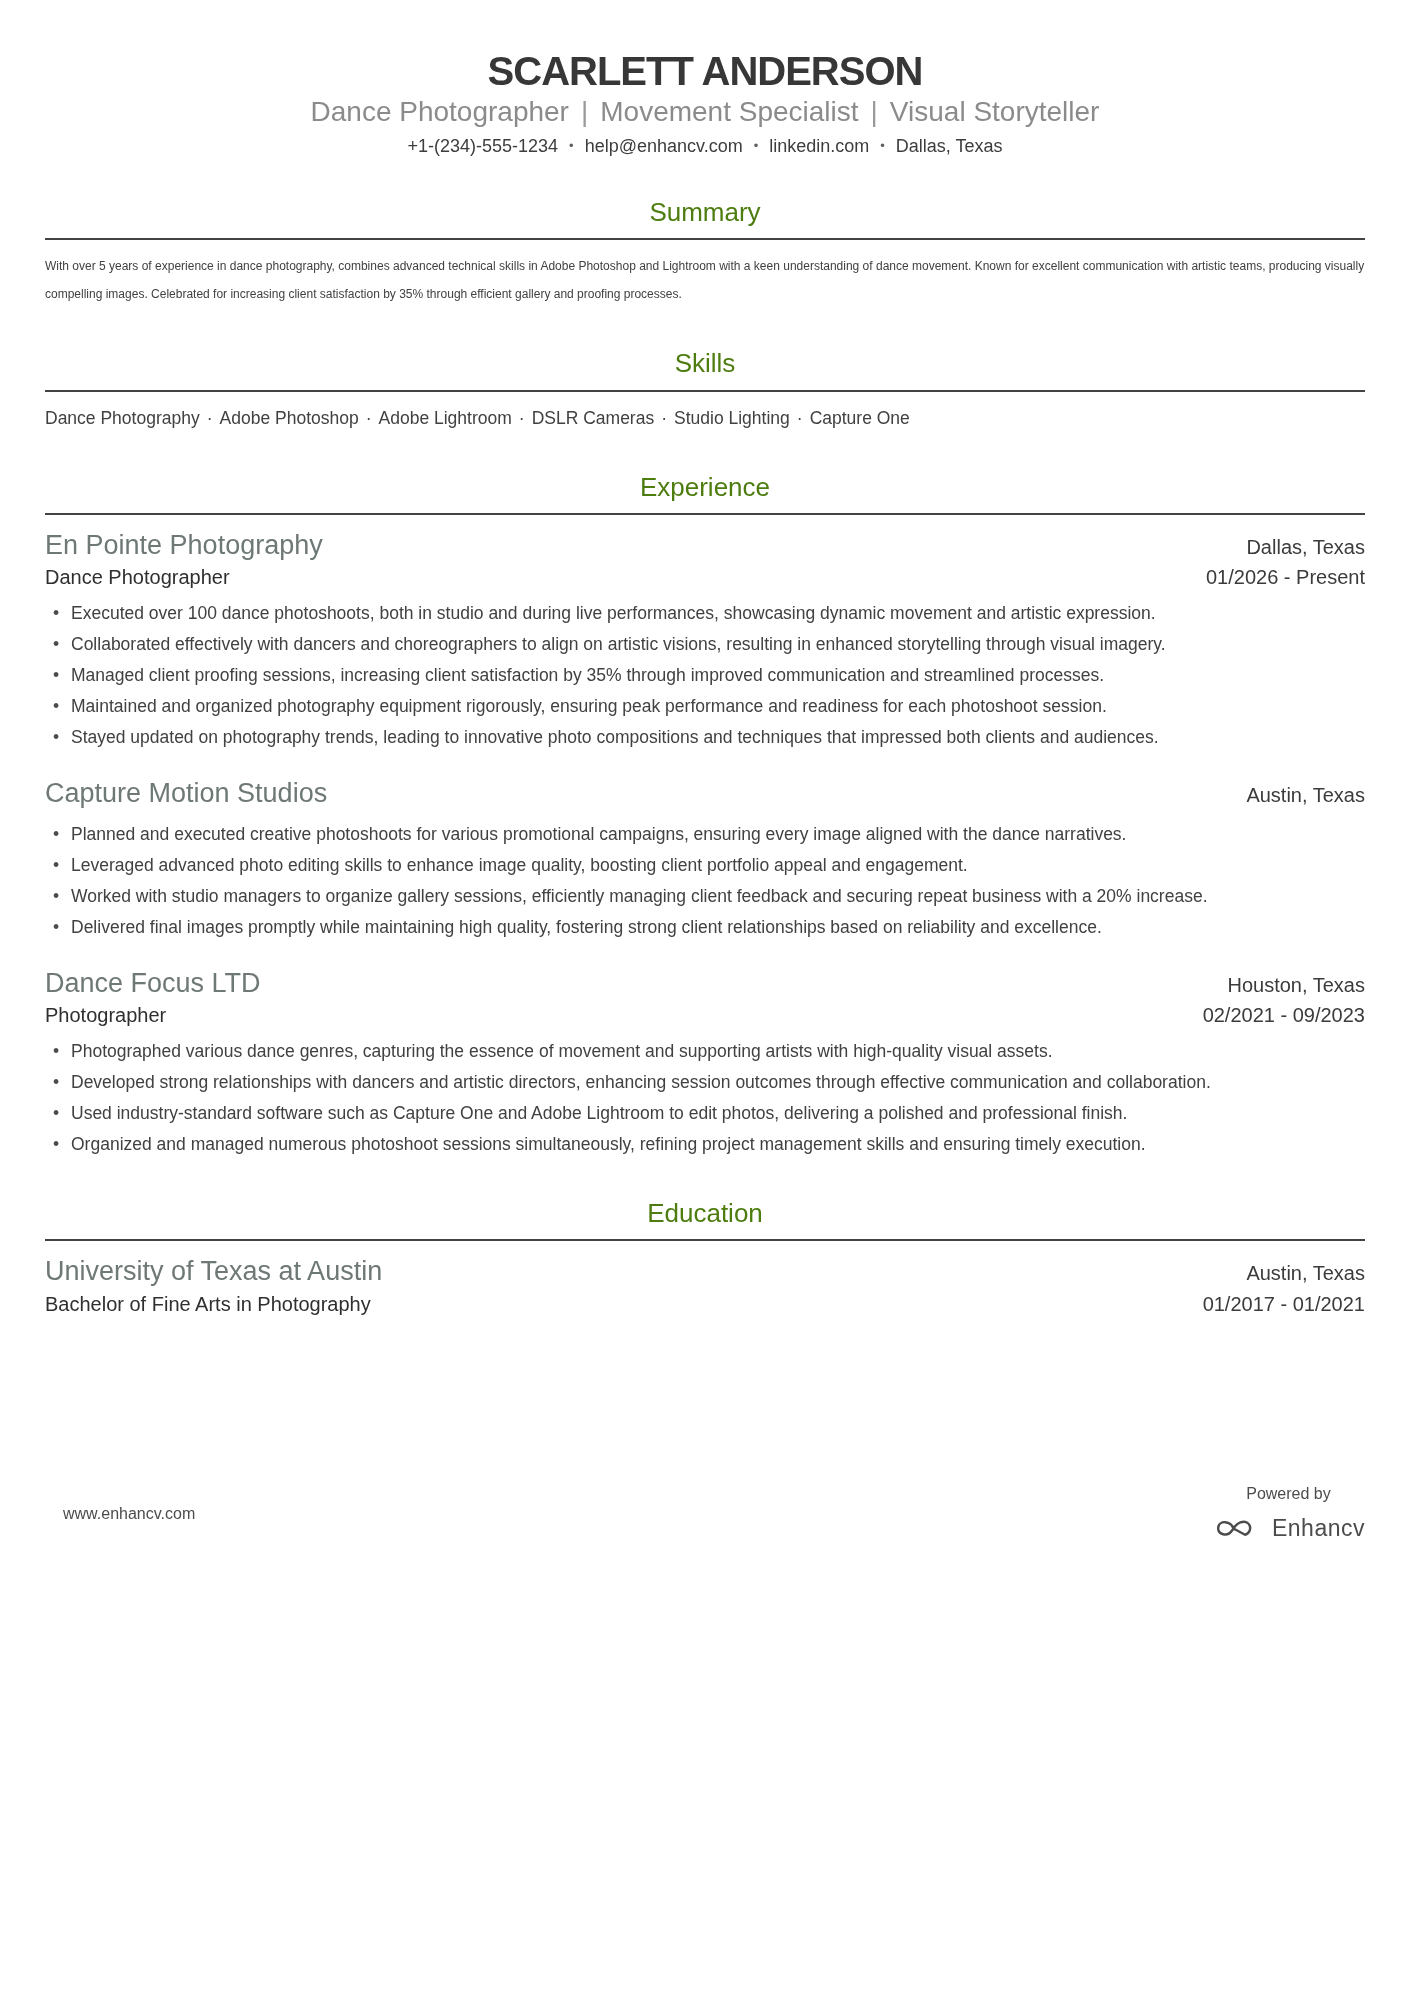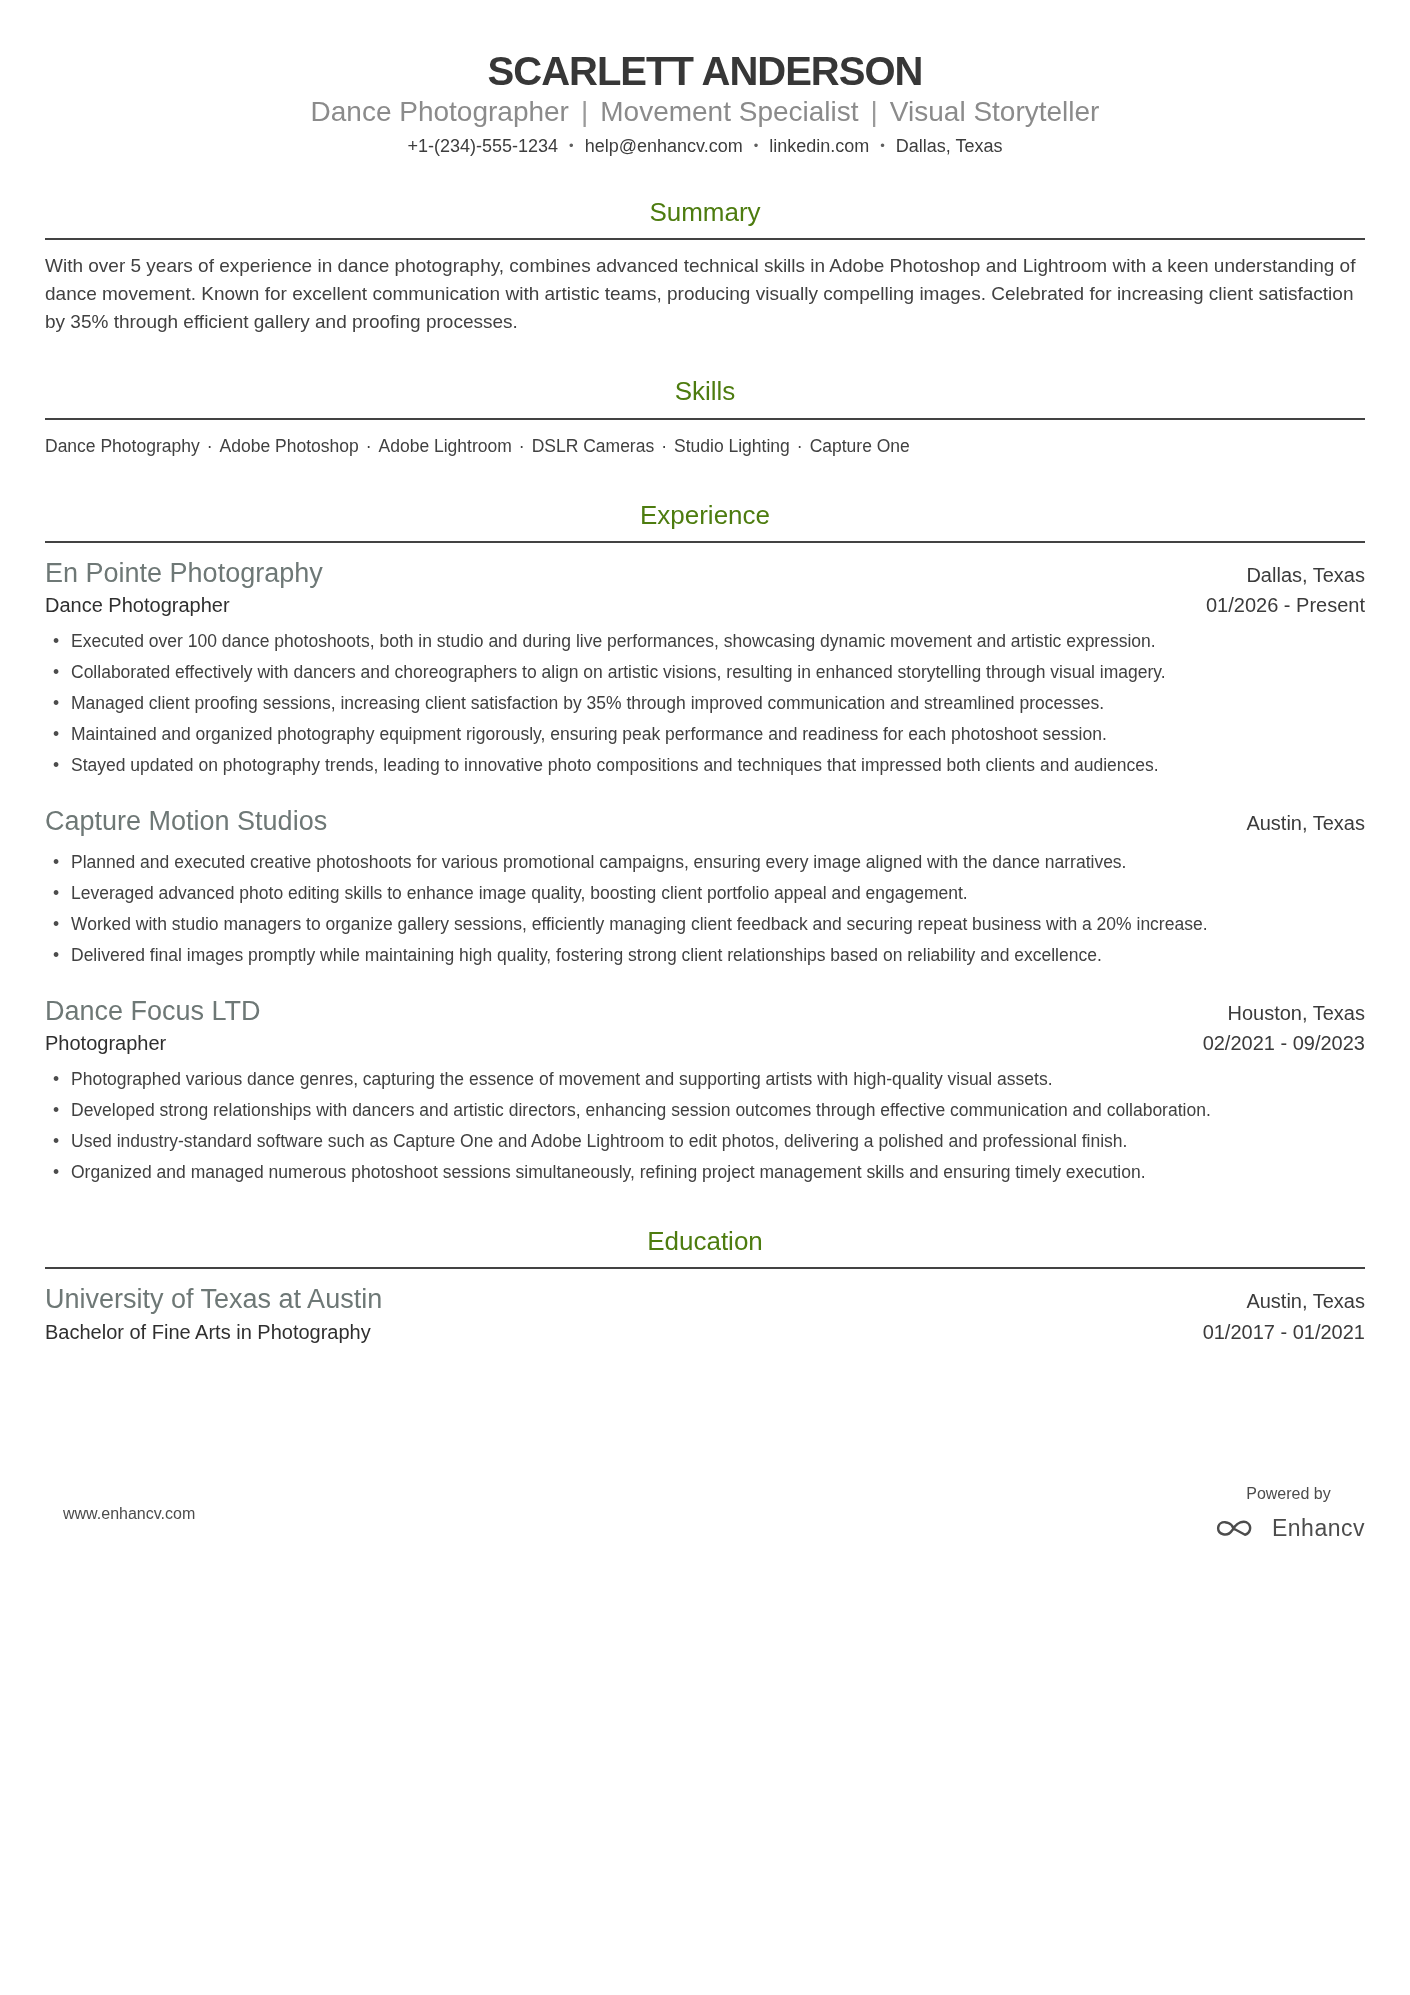--- a/index.html
+++ b/index.html
@@ -63,21 +63,21 @@
     color: #4d7c0f;
     line-height: 1.2;
   }
   .rule {
     border: none;
     border-top: 2px solid #434343;
     margin: 0 0 12px 0;
   }
   .body-text {
     margin: 0;
-    font-size: 19px;
+    font-size: 12px;
     line-height: 28px;
     color: #414141;
   }
   .skills-line {
     font-size: 17.5px;
     line-height: 28px;
     color: #414141;
   }
   .skills-line .skill-sep { padding: 0 7px; color: #414141; }
 

